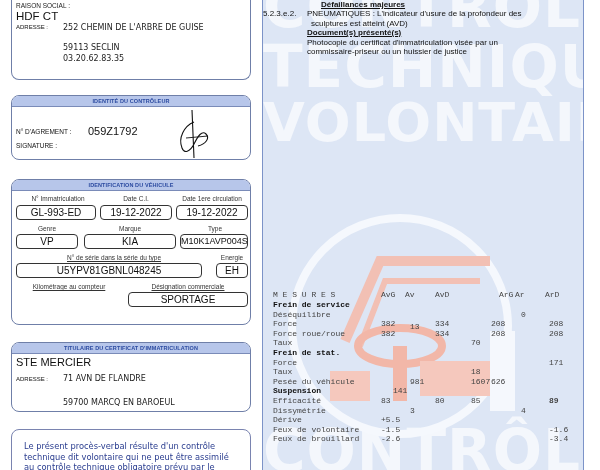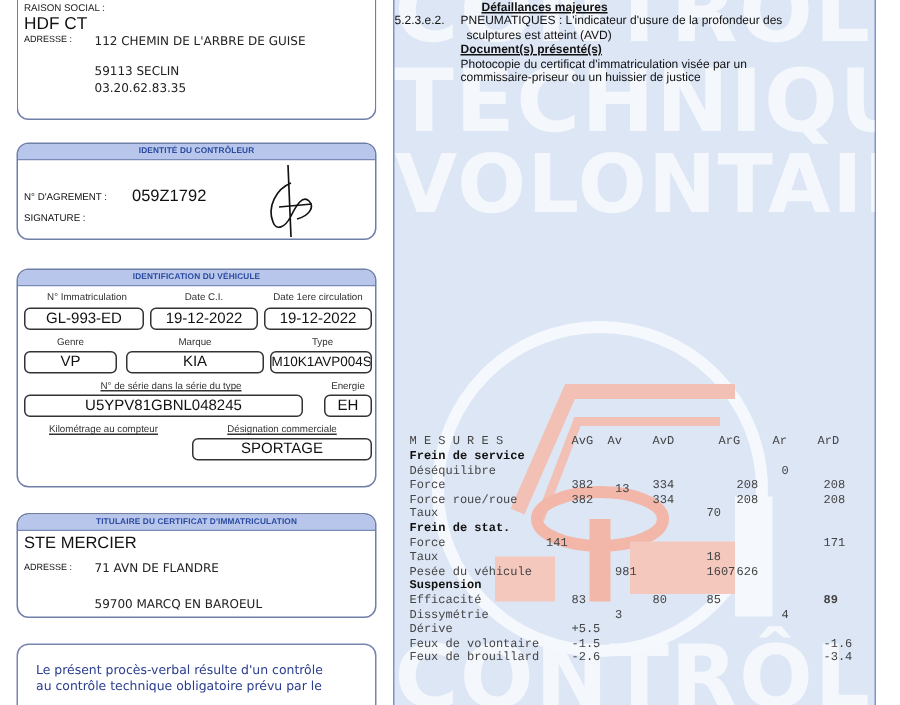--- a/index.html
+++ b/index.html
@@ -58,21 +58,21 @@
   .mrow span { position: absolute; top: 0; white-space: pre; }
   .mrow .b { font-weight: bold; color: #111; }
 </style>
 </head>
 <body>
 
 <div class="card" id="garage">
   <div style="position:absolute;left:4px;top:12px;" class="lbl-sm">RAISON SOCIAL :</div>
   <div style="position:absolute;left:4px;top:20px;font-size:11.5px;">HDF CT</div>
   <div style="position:absolute;left:4px;top:34px;font-size:6px;">ADRESSE :</div>
-  <div style="position:absolute;left:51px;top:33px;font-size:8px;font-family:'DejaVu Sans',sans-serif;color:#222;">112 CHEMIN DE L'ARBRE DE GUISE</div>
+  <div style="position:absolute;left:51px;top:33px;font-size:8px;font-family:'DejaVu Sans',sans-serif;color:#222;">252 CHEMIN DE L'ARBRE DE GUISE</div>
   <div style="position:absolute;left:51px;top:53px;font-size:8px;font-family:'DejaVu Sans',sans-serif;color:#222;">59113 SECLIN</div>
   <div style="position:absolute;left:51px;top:64px;font-size:8px;font-family:'DejaVu Sans',sans-serif;color:#222;">03.20.62.83.35</div>
 </div>
 
 <div class="card" id="ctrl">
   <div class="card-head">IDENTITÉ DU CONTRÔLEUR</div>
   <div style="position:absolute;left:4px;top:32px;font-size:6.5px;">N° D'AGREMENT :</div>
   <div style="position:absolute;left:76px;top:29px;font-size:11px;">059Z1792</div>
   <div style="position:absolute;left:4px;top:46px;font-size:6.5px;">SIGNATURE :</div>
   <svg style="position:absolute;left:160px;top:12px;" width="44" height="52" viewBox="0 0 44 52">
@@ -112,20 +112,21 @@
   <div class="card-head">TITULAIRE DU CERTIFICAT D'IMMATRICULATION</div>
   <div style="position:absolute;left:4px;top:13px;font-size:11px;">STE MERCIER</div>
   <div style="position:absolute;left:4px;top:33px;font-size:6px;">ADRESSE :</div>
   <div style="position:absolute;left:51px;top:31px;font-size:8px;font-family:'DejaVu Sans',sans-serif;color:#222;">71 AVN DE FLANDRE</div>
   <div style="position:absolute;left:51px;top:55px;font-size:8px;font-family:'DejaVu Sans',sans-serif;color:#222;">59700 MARCQ EN BAROEUL</div>
 </div>
 
 <div class="card" id="notice">
   <div style="position:absolute;left:12px;top:11px;width:218px;font-size:8.3px;line-height:10.5px;color:#2a3d8f;text-align:justify;font-family:'DejaVu Sans',sans-serif;">
     <div>Le présent procès-verbal résulte d'un contrôle</div>
+    <div>technique dit volontaire qui ne peut être assimilé</div>
     <div>au contrôle technique obligatoire prévu par le</div>
   </div>
 </div>
 
 <div id="report">
 
   <div class="wm" style="top:-26px;font-size:58px;">CONTRÔLE</div>
   <div class="wm" style="top:34px;font-size:58px;">TECHNIQUE</div>
   <div class="wm" style="top:92px;font-size:54px;">VOLONTAIRE</div>
   <div class="wm" style="top:418px;font-size:58px;">CONTRÔLE</div>
@@ -152,21 +153,21 @@
   </div>
   <div class="rtxt" style="left:44px;top:38.5px;">Photocopie du certificat d'immatriculation visée par un</div>
   <div class="rtxt" style="left:44px;top:48px;">commissaire-priseur ou un huissier de justice</div>
 
   <div class="mono">
     <div class="mrow" style="top:291px;">
       <span style="left:0;">M E S U R E S</span>
       <span style="left:108px;">AvG</span>
       <span style="left:132px;">Av</span>
       <span style="left:162px;">AvD</span>
-      <span style="left:206px;">ArG</span>
+      <span style="left:226px;">ArG</span>
       <span style="left:242px;">Ar</span>
       <span style="left:272px;">ArD</span>
     </div>
     <div id="mrows">
         <div class="mrow" style="top: 301px;">
           <span class="b" style="left: 0px;">Frein de service</span>
           <span style="left: 108px;"></span>
           <span style="left: 137px;"></span>
           <span style="left: 162px;"></span>
           <span style="left: 198px;"></span>
@@ -219,21 +220,21 @@
           <span style="left: 108px;"></span>
           <span style="left: 137px;"></span>
           <span style="left: 162px;"></span>
           <span style="left: 198px;"></span>
           <span style="left: 218px;"></span>
           <span style="left: 248px;"></span>
           <span style="left: 276px;"></span>
         </div>
         <div class="mrow" style="top: 358.6px;">
           <span style="left: 0px;">Force</span>
-          <span style="left: 91px;">141</span>
+          <span style="left: 120px; margin-top: 28px;">141</span>
           <span style="left: 137px;"></span>
           <span style="left: 162px;"></span>
           <span style="left: 198px;"></span>
           <span style="left: 218px;"></span>
           <span style="left: 248px;"></span>
           <span style="left: 276px;">171</span>
         </div>
         <div class="mrow" style="top: 368.2px;">
           <span style="left: 0px;">Taux</span>
           <span style="left: 108px;"></span>

